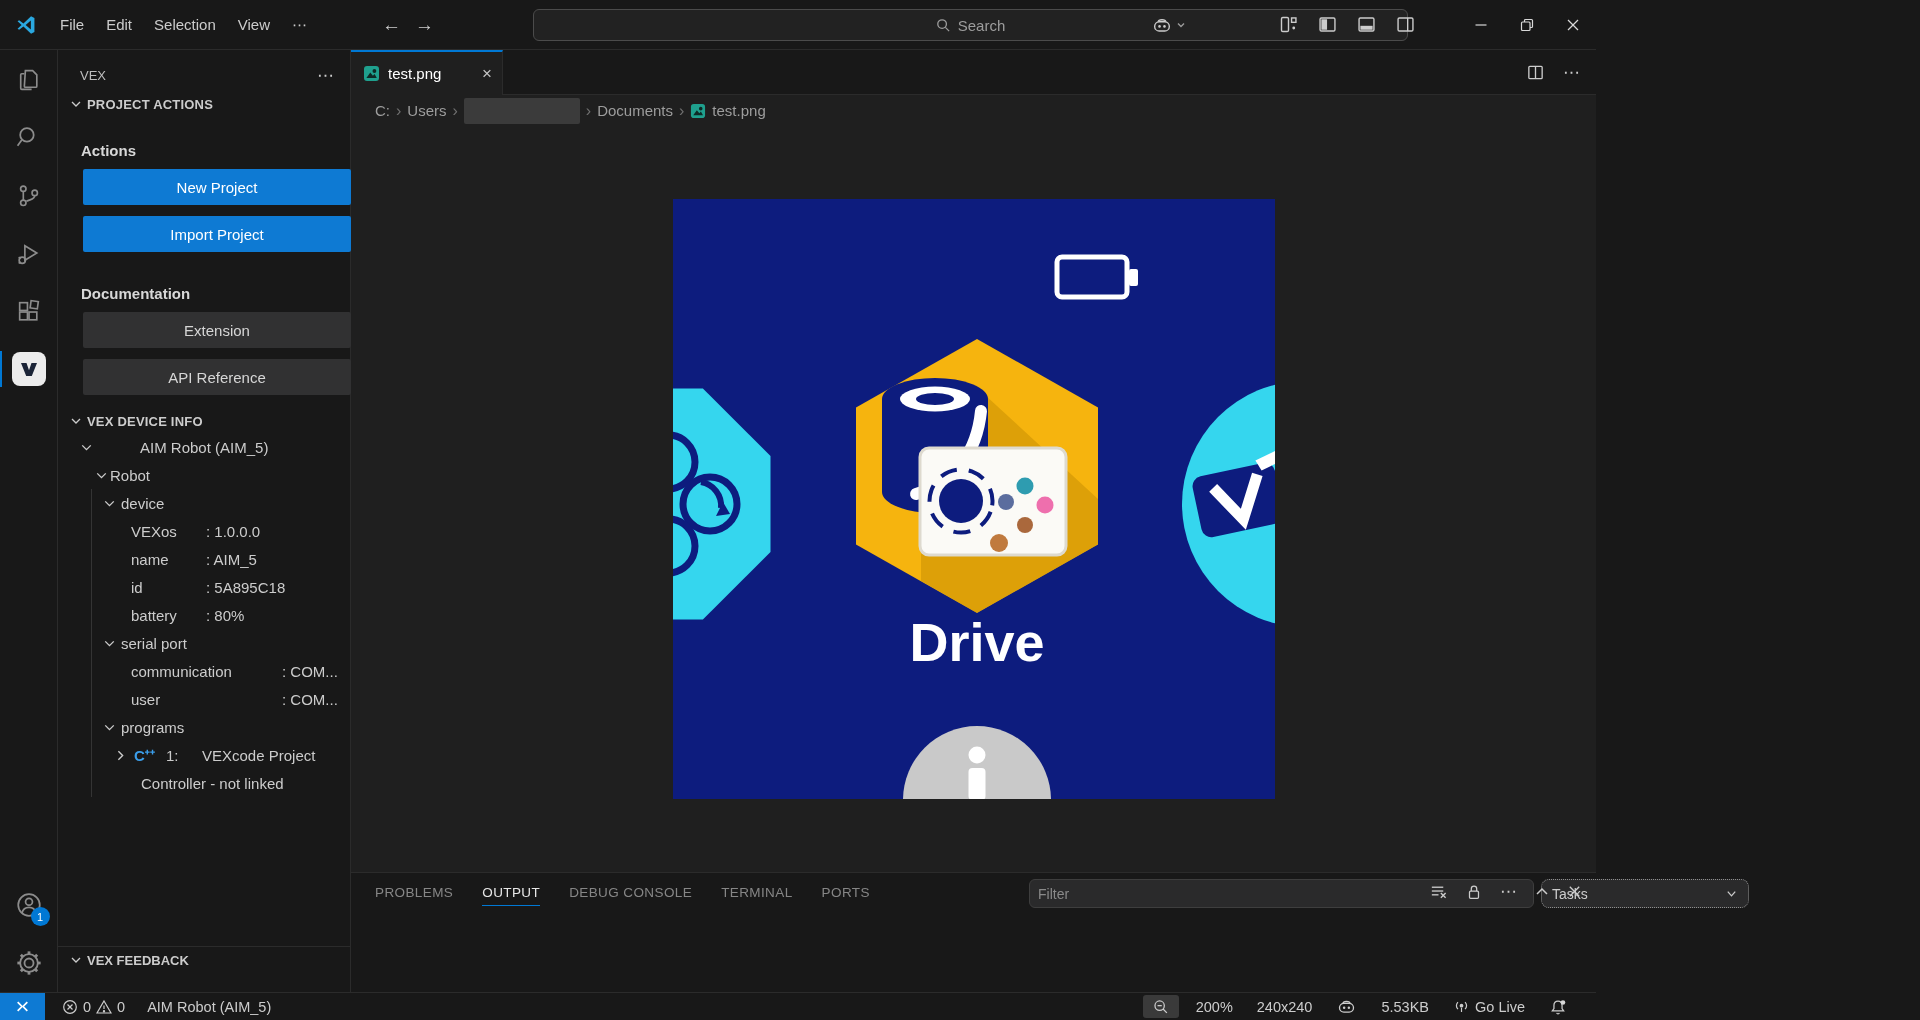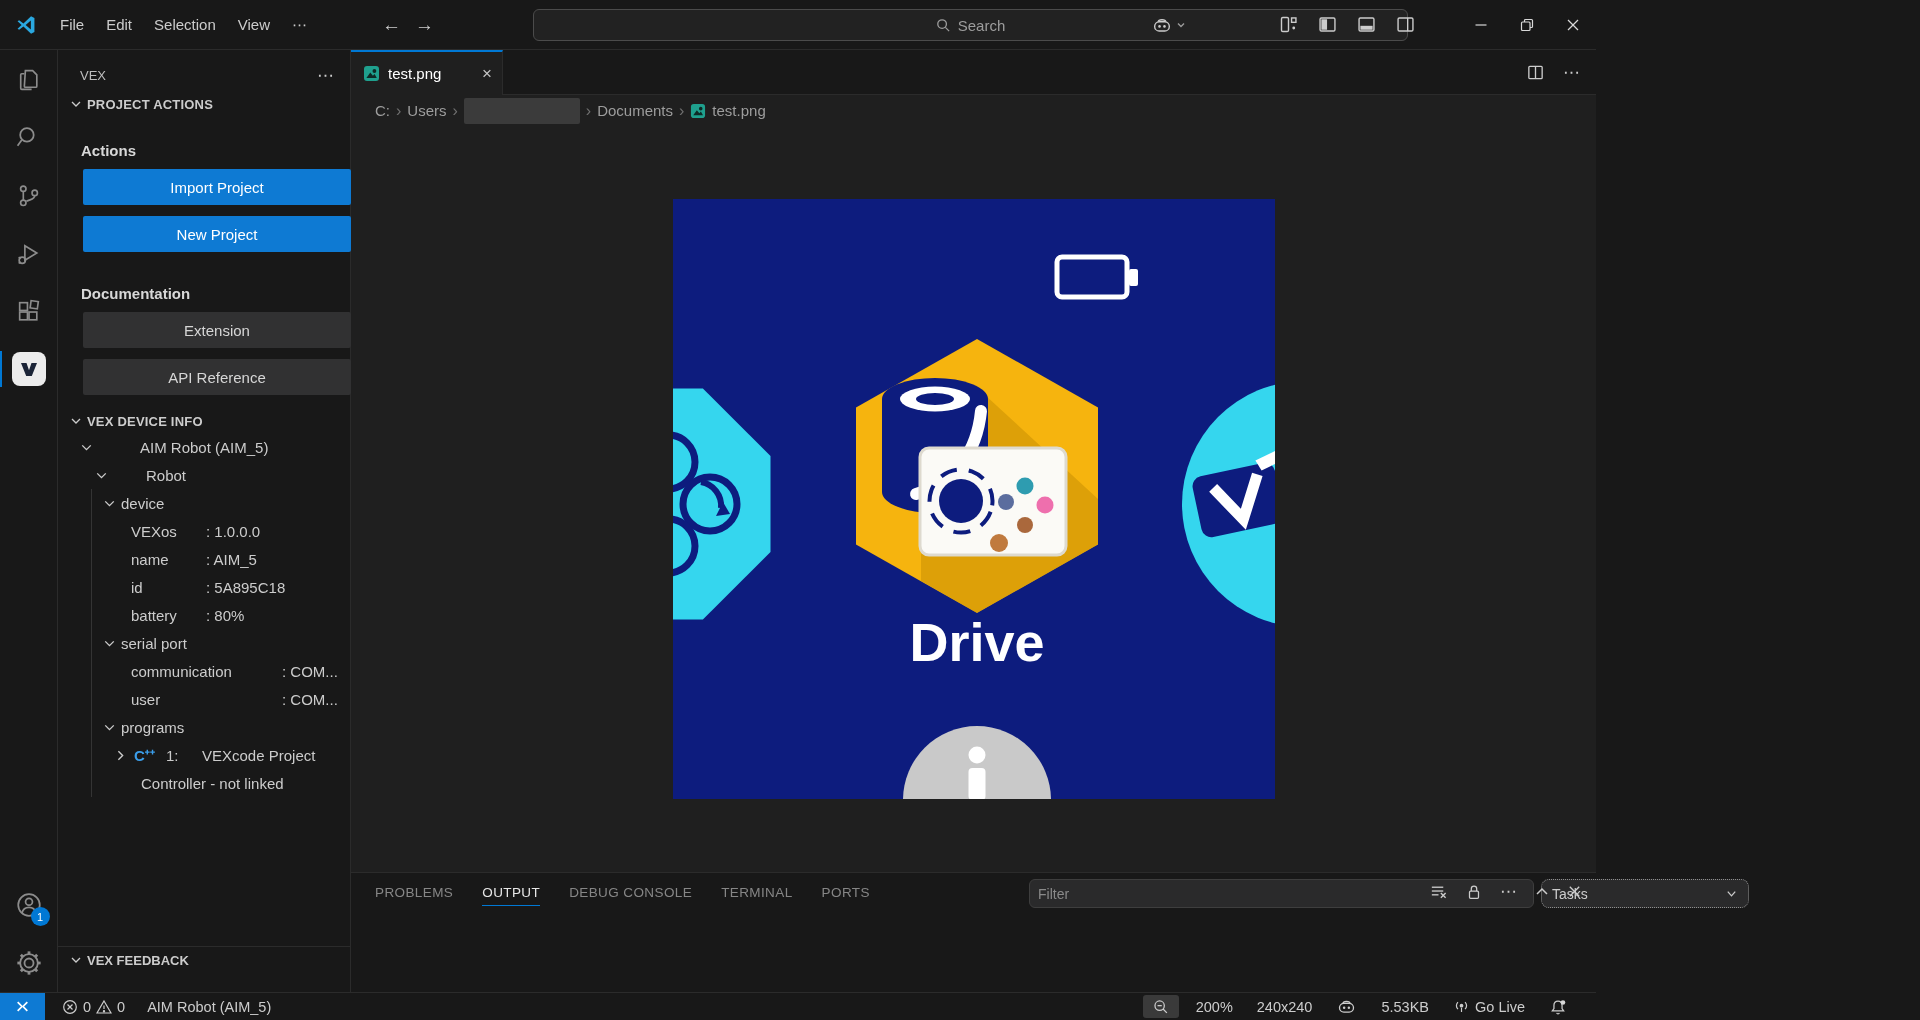--- a/index.html
+++ b/index.html
@@ -42,21 +42,21 @@
 .sb-btn.primary{background:#0e7ad3;color:#fff}
 .sb-btn.secondary{background:#313132;color:#d6d6d6}
 .devinfo-head{margin-top:14px}
 .tree{position:relative}
 .tree .guide{position:absolute;left:33px;width:1px;background:#343434}
 .tree-row{height:28px;display:flex;align-items:center;color:#cccccc;white-space:nowrap}
 .tree-row .chev{flex:none;display:flex}
 .tree-row .k{flex:none}
 .tree-row .v{flex:none}
 .r1{padding-left:20px}.r1 .k{margin-left:45px}
-.r2{padding-left:35px}.r2 .k{margin-left:36px}
+.r2{padding-left:35px}.r2 .k{}
 .r3{padding-left:43px}.r3 .k{margin-left:3px}
 .leafA{padding-left:73px}.leafA .k{width:75px}
 .leafB{padding-left:73px}.leafB .k{width:151px}
 .prog{padding-left:54px}.prog .cpp{margin-left:5px;width:26px;color:#3b9eea;font-weight:bold;font-size:15px}.prog .k{margin-left:6px;width:36px}
 .ctrl{padding-left:83px}
 .sb-bottom{position:absolute;bottom:18px;left:0;right:0;border-top:1px solid #2b2b2b;padding:5px 0 6px 10px;display:flex;align-items:flex-end;gap:3px;font-weight:bold;font-size:13px;color:#cccccc;background:#181818}
 
 
 .right{flex:1;display:flex;flex-direction:column;min-width:0}
 .tabbar{height:45px;background:#181818;border-bottom:1px solid #2b2b2b;display:flex;flex:none}
@@ -255,22 +255,22 @@
         <span>VEX</span>
         <span class="more">⋯</span>
       </div>
       <div class="sb-section-head">
         <svg width="16" height="16" viewBox="0 0 16 16" fill="none" stroke="#cccccc" stroke-width="1.3">
             <polyline points="4,6 8,10 12,6"></polyline>
           </svg>
         <span>PROJECT ACTIONS</span>
       </div>
       <div class="sb-group-label">Actions</div>
+      <button class="sb-btn primary">New Project</button>
       <button class="sb-btn primary">Import Project</button>
-      <button class="sb-btn primary">New Project</button>
       <div class="sb-group-label" style="margin-top:33px">Documentation</div>
       <button class="sb-btn secondary">Extension</button>
       <button class="sb-btn secondary">API Reference</button>
       <div class="sb-section-head devinfo-head">
         <svg width="16" height="16" viewBox="0 0 16 16" fill="none" stroke="#cccccc" stroke-width="1.3">
             <polyline points="4,6 8,10 12,6"></polyline>
           </svg>
         <span>VEX DEVICE INFO</span>
       </div>
       <div class="tree" id="device-tree">

